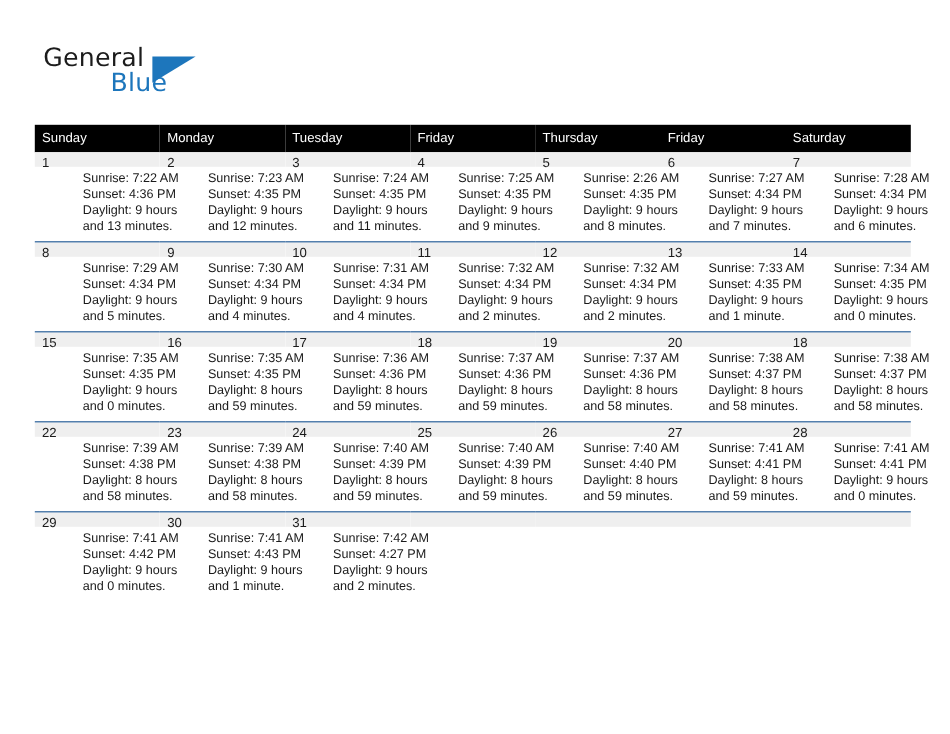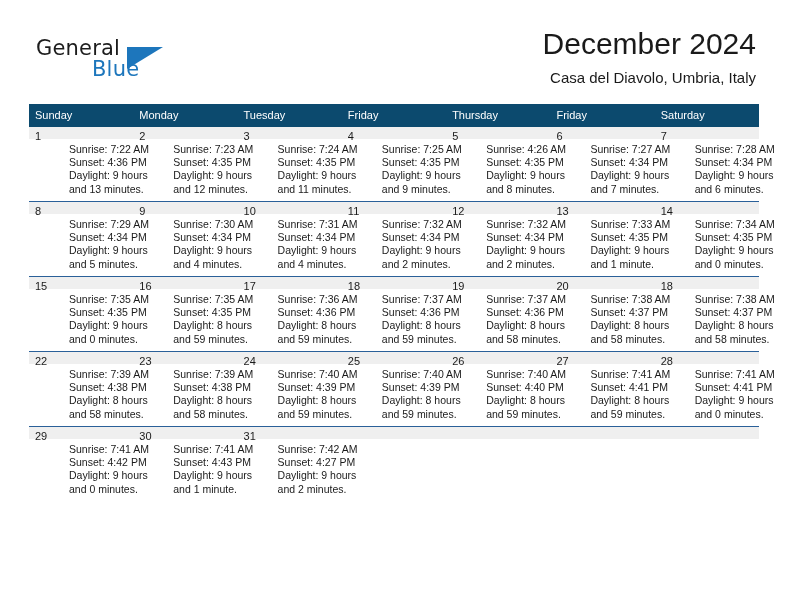--- a/index.html
+++ b/index.html
@@ -90,21 +90,21 @@
   
   .cal {
     position: absolute;
     left: 29px;
     top: 104px;
     width: 730px;
     border-collapse: collapse;
     table-layout: fixed;
   }
   .cal th {
-    background: #0c4a6e;
+    background: #000000;
     color: #ffffff;
     font-size: 11px;
     font-weight: normal;
     text-align: left;
     padding: 5px 0 6px 6px;
     height: 12px;
     border: none;
     box-sizing: border-box;
     margin-top: 38px;
   }
@@ -152,24 +152,20 @@
 <div class="page">
 
   <div class="top">
 
     <div class="brand">
       <span class="brand-general">General</span>
       <span class="brand-flag"></span>
       <span class="brand-blue">Blue</span>
     </div>
 
-    <div class="title-block">
-      <div class="cal-title">December 2024</div>
-      <div class="cal-subtitle">Casa del Diavolo, Umbria, Italy</div>
-    </div>
 
   </div>
 
   <table class="cal">
     <thead>
       <tr>
         <th>Sunday</th>
         <th>Monday</th>
         <th>Tuesday</th>
         <th>Friday</th>
@@ -221,21 +217,21 @@
                 <div>Sunset: 4:35 PM</div>
                 <div>Daylight: 9 hours</div>
                 <div>and 9 minutes.</div>
               </div>
             </div>
           </td>
           <td>
             <div class="cellwrap">
               <div class="daynum">5</div>
               <div class="info">
-                <div>Sunrise: 4:26 AM</div>
+                <div>Sunrise: 2:26 AM</div>
                 <div>Sunset: 4:35 PM</div>
                 <div>Daylight: 9 hours</div>
                 <div>and 8 minutes.</div>
               </div>
             </div>
           </td>
           <td>
             <div class="cellwrap">
               <div class="daynum">6</div>
               <div class="info">

